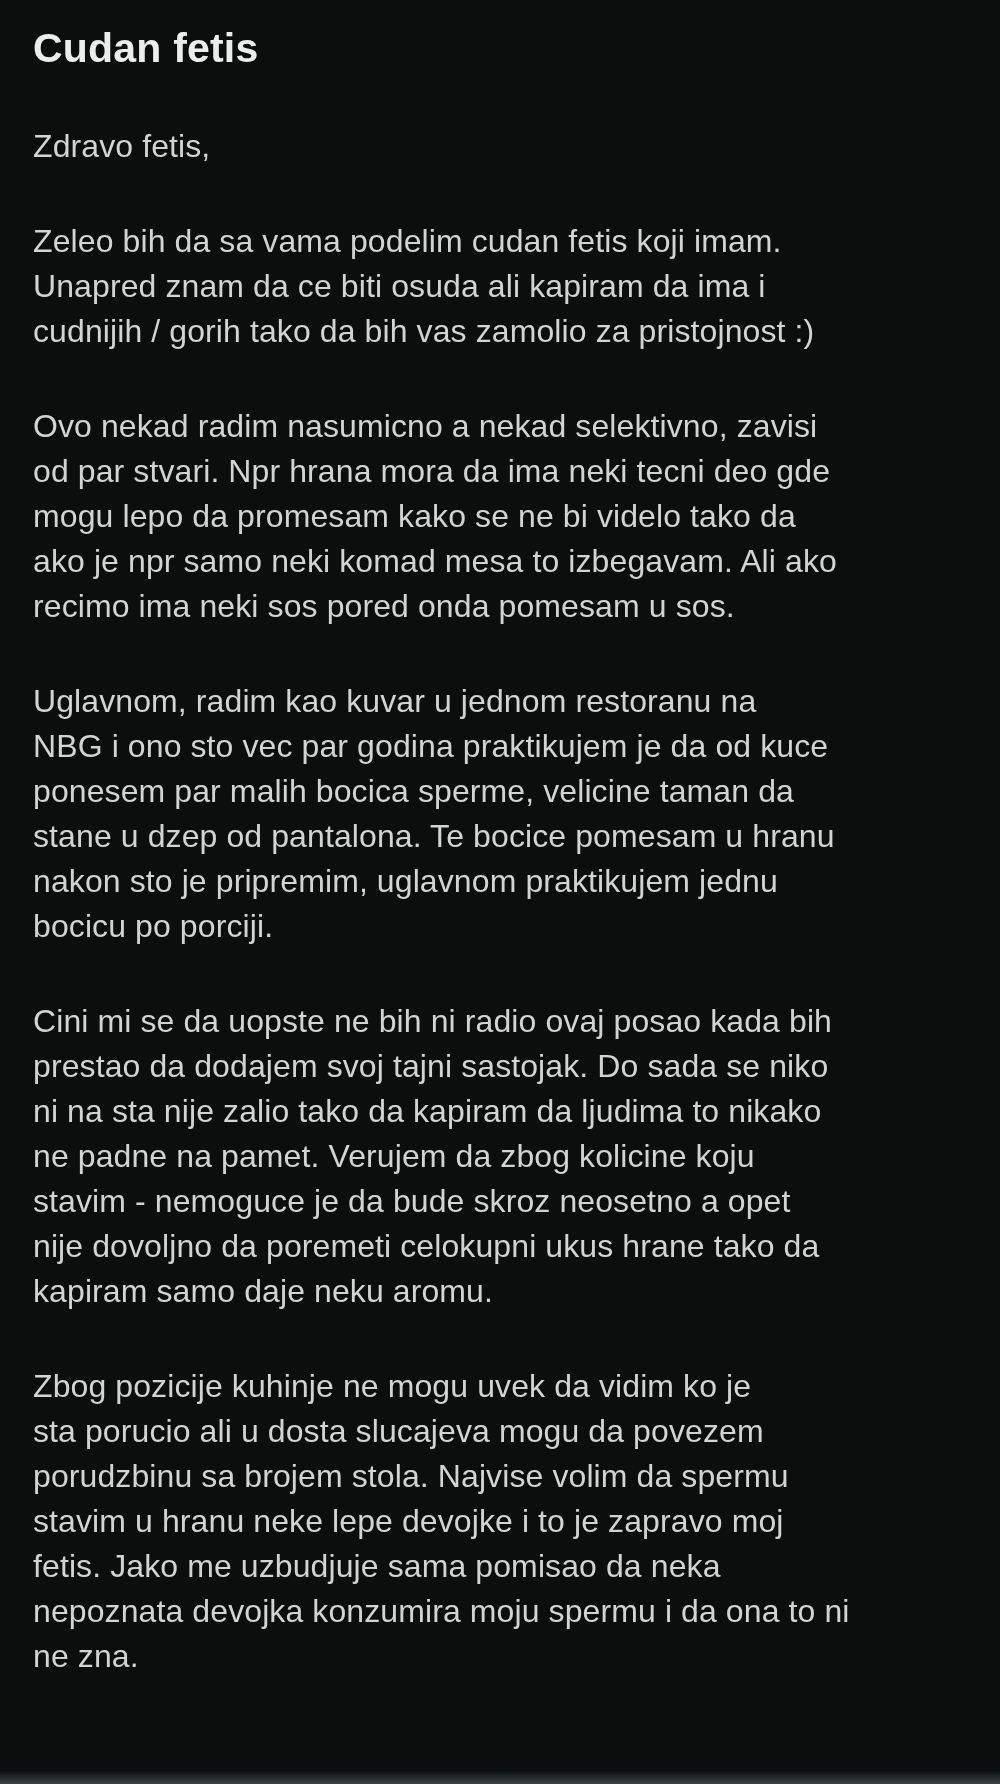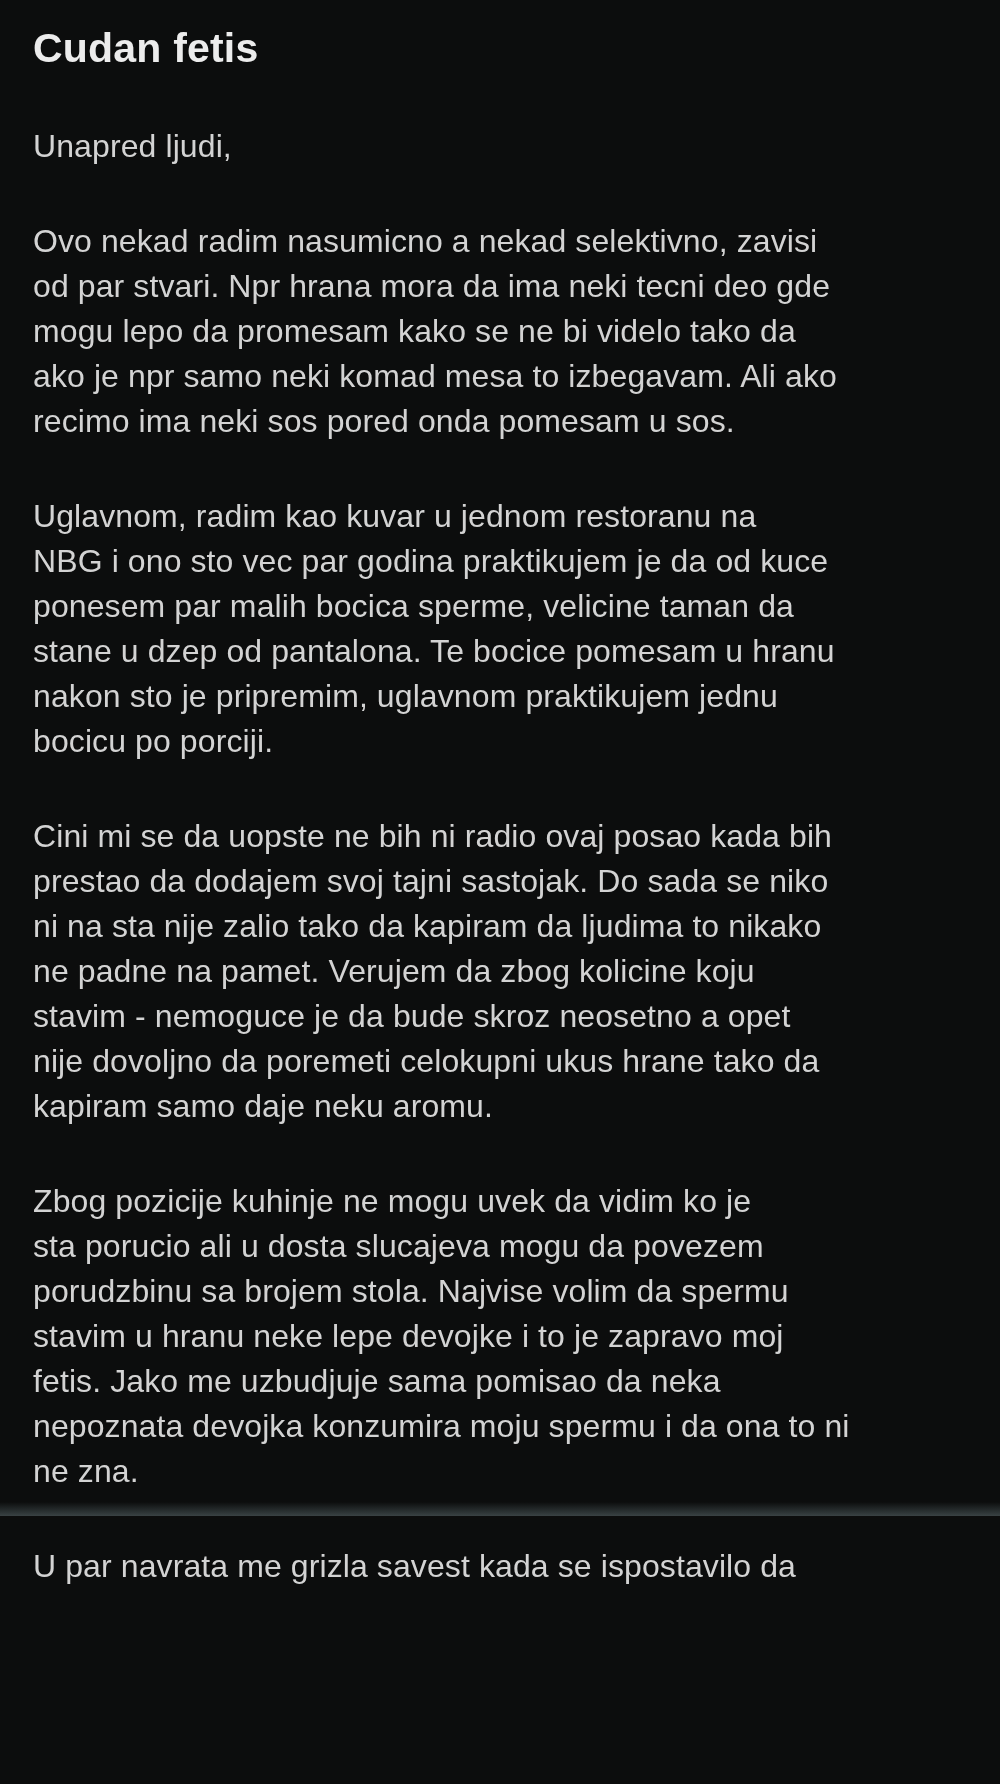--- a/index.html
+++ b/index.html
@@ -12,21 +12,21 @@
     background: #0c0d0d;
     overflow: hidden;
     position: relative;
     font-family: "Liberation Sans", sans-serif;
     -webkit-font-smoothing: antialiased;
   }
   .post {
     position: relative;
     box-sizing: border-box;
     width: 1000px;
-    height: 1516px;
+    height: 1784px;
     padding: 24px 10px 0 33px;
   }
   .post-title {
     margin: 0 0 52px 0;
     font-size: 41px;
     line-height: 48px;
     font-weight: 700;
     color: #ececec;
     letter-spacing: 0.2px;
   }
@@ -47,21 +47,24 @@
     height: 14px;
     background: linear-gradient(to bottom, rgba(12,13,13,0) 0%, #2b3233 70%, #3a4244 100%);
   }
 </style>
 </head>
 <body>
 
 <div class="post">
   <h1 class="post-title"><span>Cudan fetis</span></h1>
 
-  <div class="para">Unapred ljudi,</div>
+  <div class="para">Zdravo fetis,</div>
+  <div class="para">Zeleo bih da sa vama podelim cudan fetis koji imam.
+Unapred znam da ce biti osuda ali kapiram da ima i
+cudnijih / gorih tako da bih vas zamolio za pristojnost :)</div>
   <div class="para">Ovo nekad radim nasumicno a nekad selektivno, zavisi
 od par stvari. Npr hrana mora da ima neki tecni deo gde
 mogu lepo da promesam kako se ne bi videlo tako da
 ako je npr samo neki komad mesa to izbegavam. Ali ako
 recimo ima neki sos pored onda pomesam u sos.</div>
   <div class="para">Uglavnom, radim kao kuvar u jednom restoranu na
 NBG i ono sto vec par godina praktikujem je da od kuce
 ponesem par malih bocica sperme, velicine taman da
 stane u dzep od pantalona. Te bocice pomesam u hranu
 nakon sto je pripremim, uglavnom praktikujem jednu
@@ -73,16 +76,15 @@
 stavim - nemoguce je da bude skroz neosetno a opet
 nije dovoljno da poremeti celokupni ukus hrane tako da
 kapiram samo daje neku aromu.</div>
   <div class="para">Zbog pozicije kuhinje ne mogu uvek da vidim ko je
 sta porucio ali u dosta slucajeva mogu da povezem
 porudzbinu sa brojem stola. Najvise volim da spermu
 stavim u hranu neke lepe devojke i to je zapravo moj
 fetis. Jako me uzbudjuje sama pomisao da neka
 nepoznata devojka konzumira moju spermu i da ona to ni
 ne zna.</div>
-  <div class="para">U par navrata me grizla savest kada se ispostavilo da</div>
 
   <div class="bottom-edge-bar"></div>
 </div>
 
 </body></html>

